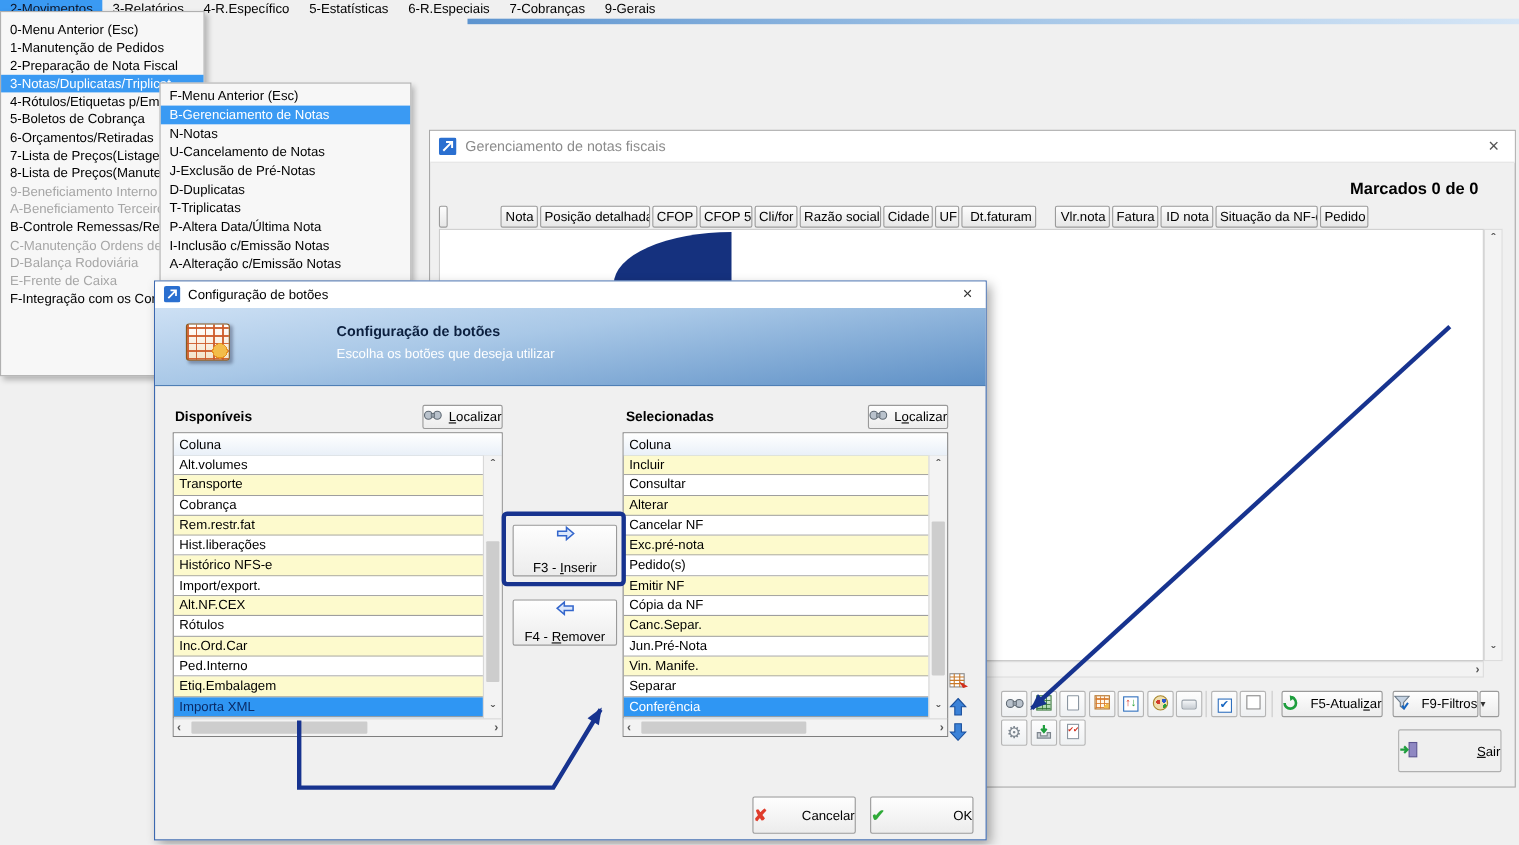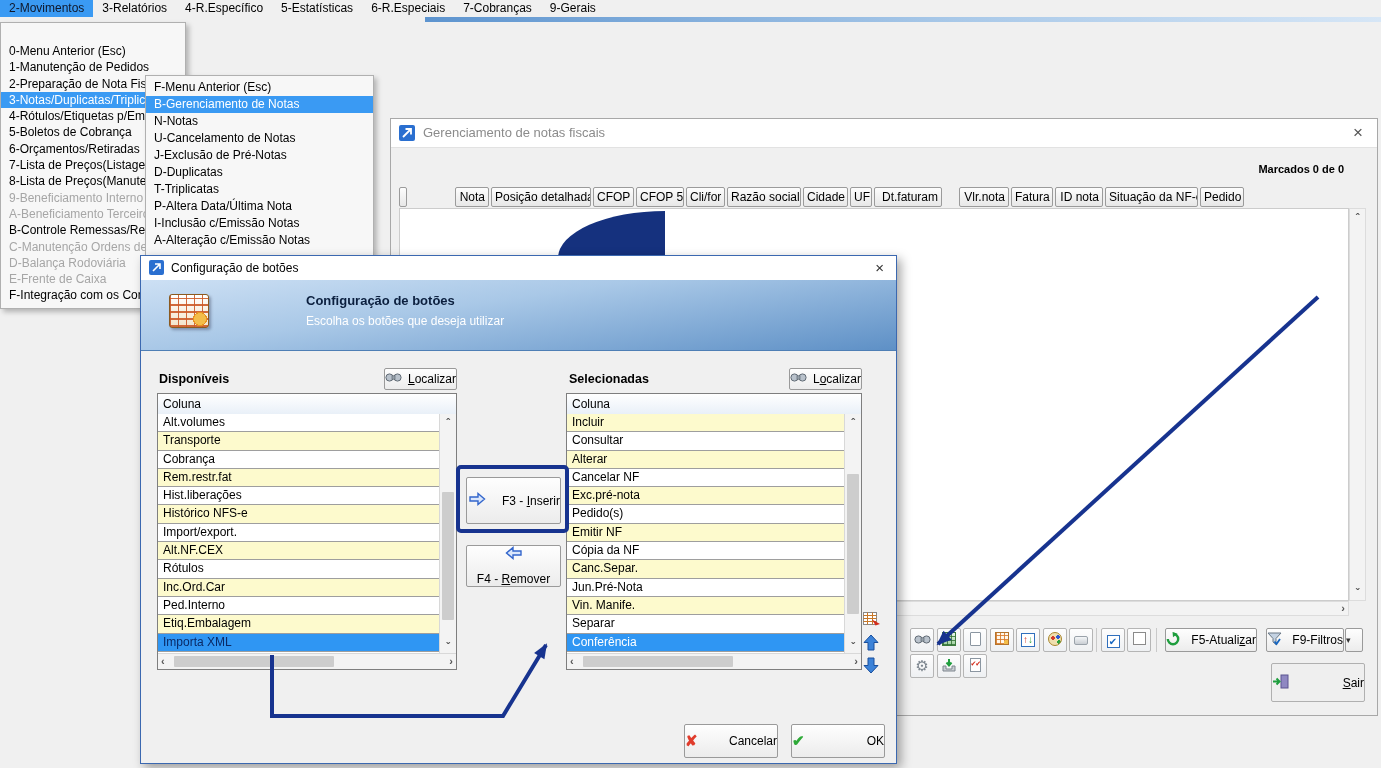--- a/index.html
+++ b/index.html
@@ -11,36 +11,36 @@
   
   #menubar{position:absolute;left:0;top:0;width:100%;height:17px;background:#f0f0f0;display:flex;z-index:6}
   .mbitem{padding:0 9px;line-height:17px;font-size:12px;white-space:nowrap}
   .mbitem.selected{background:#3a9af3;color:#0f172a}
   #mdi-strip{position:absolute;left:425px;top:16px;width:956px;height:6px;
              background:linear-gradient(90deg,#5d94cf,#a8c8e8 55%,#d6e6f6);z-index:1}
 
   
   .menupanel{position:absolute;background:#f7f7f7;border:1px solid #b0b0b0;box-sizing:border-box;
              box-shadow:3px 3px 5px rgba(0,0,0,.25)}
-  #menu1{left:0;top:22px;width:186px;height:287px;padding-top:20px;z-index:20}
+  #menu1{left:0;top:10px;width:186px;height:332px;padding-top:8px;z-index:20}
   #menu2{left:145px;top:75px;width:229px;height:181px;padding-top:3px;z-index:21;overflow:hidden}
   .mitem{height:16.3px;line-height:16.3px;font-size:12px;padding-left:8px;white-space:nowrap;overflow:hidden}
   #menu2 .mitem{height:17px;line-height:17px}
   .mitem.disabled{color:#a6a6a6}
   .mitem.selected{background:#3a9af3;color:#fff}
   .mitem.clipped{height:9px;overflow:hidden}
 
   
   #notas-window{position:absolute;left:390px;top:118px;width:988px;height:598px;background:#f0f0f0;
                 border:1px solid #a8a8a8;z-index:10;box-sizing:border-box}
   .nw-titlebar{position:absolute;left:0;top:0;right:0;height:28px;background:#fff;border-bottom:1px solid #e2e2e2}
   .app-ico{position:absolute;left:8px;top:6px;width:16px;height:16px}
   .nw-title{position:absolute;left:32px;top:0;line-height:28px;font-size:13px;color:#8b8b8b;white-space:nowrap}
   .nw-close{position:absolute;right:14px;top:3px;font-size:17px;color:#555;line-height:22px}
-  .nw-marcados{position:absolute;right:33px;top:44px;font-weight:bold;font-size:11px}
+  .nw-marcados{position:absolute;right:33px;top:44px;font-weight:bold;font-size:15px}
   #thead{position:absolute;left:8px;top:68px;display:flex;gap:2px}
   .hcell{height:20px;line-height:19px;font-size:12px;background:linear-gradient(#fdfdfd,#e7e7e7);
          border:1px solid #9b9b9b;border-radius:2px;box-sizing:border-box;padding:0 3px;
          text-align:right;overflow:hidden;white-space:nowrap;flex:0 0 auto}
   #nw-list{position:absolute;left:8px;top:89px;width:950px;height:393px;background:#fff;
            border:1px solid #cccccc;box-sizing:border-box}
   .sbar{position:absolute;background:#f3f3f3;border:1px solid #dcdcdc;box-sizing:border-box}
   #nw-vscroll{left:958px;top:89px;width:17px;height:393px}
   #nw-hscroll{left:8px;top:482px;width:950px;height:15px}
   .chev{position:absolute;font-size:11px;color:#555;font-weight:bold}
@@ -94,21 +94,21 @@
   .lrow{height:18.3px;line-height:17.5px;font-size:12px;padding-left:5px;border-bottom:1px solid #9e9e9e;
         box-sizing:border-box;background:#fff;white-space:nowrap;overflow:hidden}
   .lrow.alt{background:#fdfacd}
   .lrow.sel{background:#2f96f3}
   .lrow.sel.light{color:#fff}
   .lrow.sel.dark{color:#0a2a66}
   .lb-vscroll{position:absolute;top:20px;right:0;width:16px;bottom:15px;background:#f3f3f3;border-left:1px solid #d8d8d8}
   .lb-hscroll{position:absolute;left:0;right:0;bottom:0;height:15px;background:#f3f3f3;border-top:1px solid #d8d8d8}
   .vthumb{position:absolute;left:2px;right:2px;background:#cdcdcd;border-radius:1px}
   .hthumb{position:absolute;top:2px;bottom:2px;background:#cdcdcd;border-radius:1px}
-  #btn-f3{left:325px;top:221px;width:95px;height:47px;flex-direction:row;gap:2px}
+  #btn-f3{left:325px;top:221px;width:95px;height:47px;flex-direction:column;gap:2px}
   #btn-f4{left:325px;top:289px;width:95px;height:42px;flex-direction:column;gap:2px}
   .side-ico{position:absolute;left:722px;width:18px;height:18px}
   #si-grid{top:355px}
   #si-up{top:378px}
   #si-dn{top:401px}
   #btn-cancel{left:543px;top:468px;width:94px;height:34px;gap:7px}
   #btn-ok{left:650px;top:468px;width:94px;height:34px;gap:7px}
   .x-ico{color:#e03c2c;font-weight:bold;font-size:15px}
   .ok-ico{color:#2faa38;font-weight:bold;font-size:15px}
 

